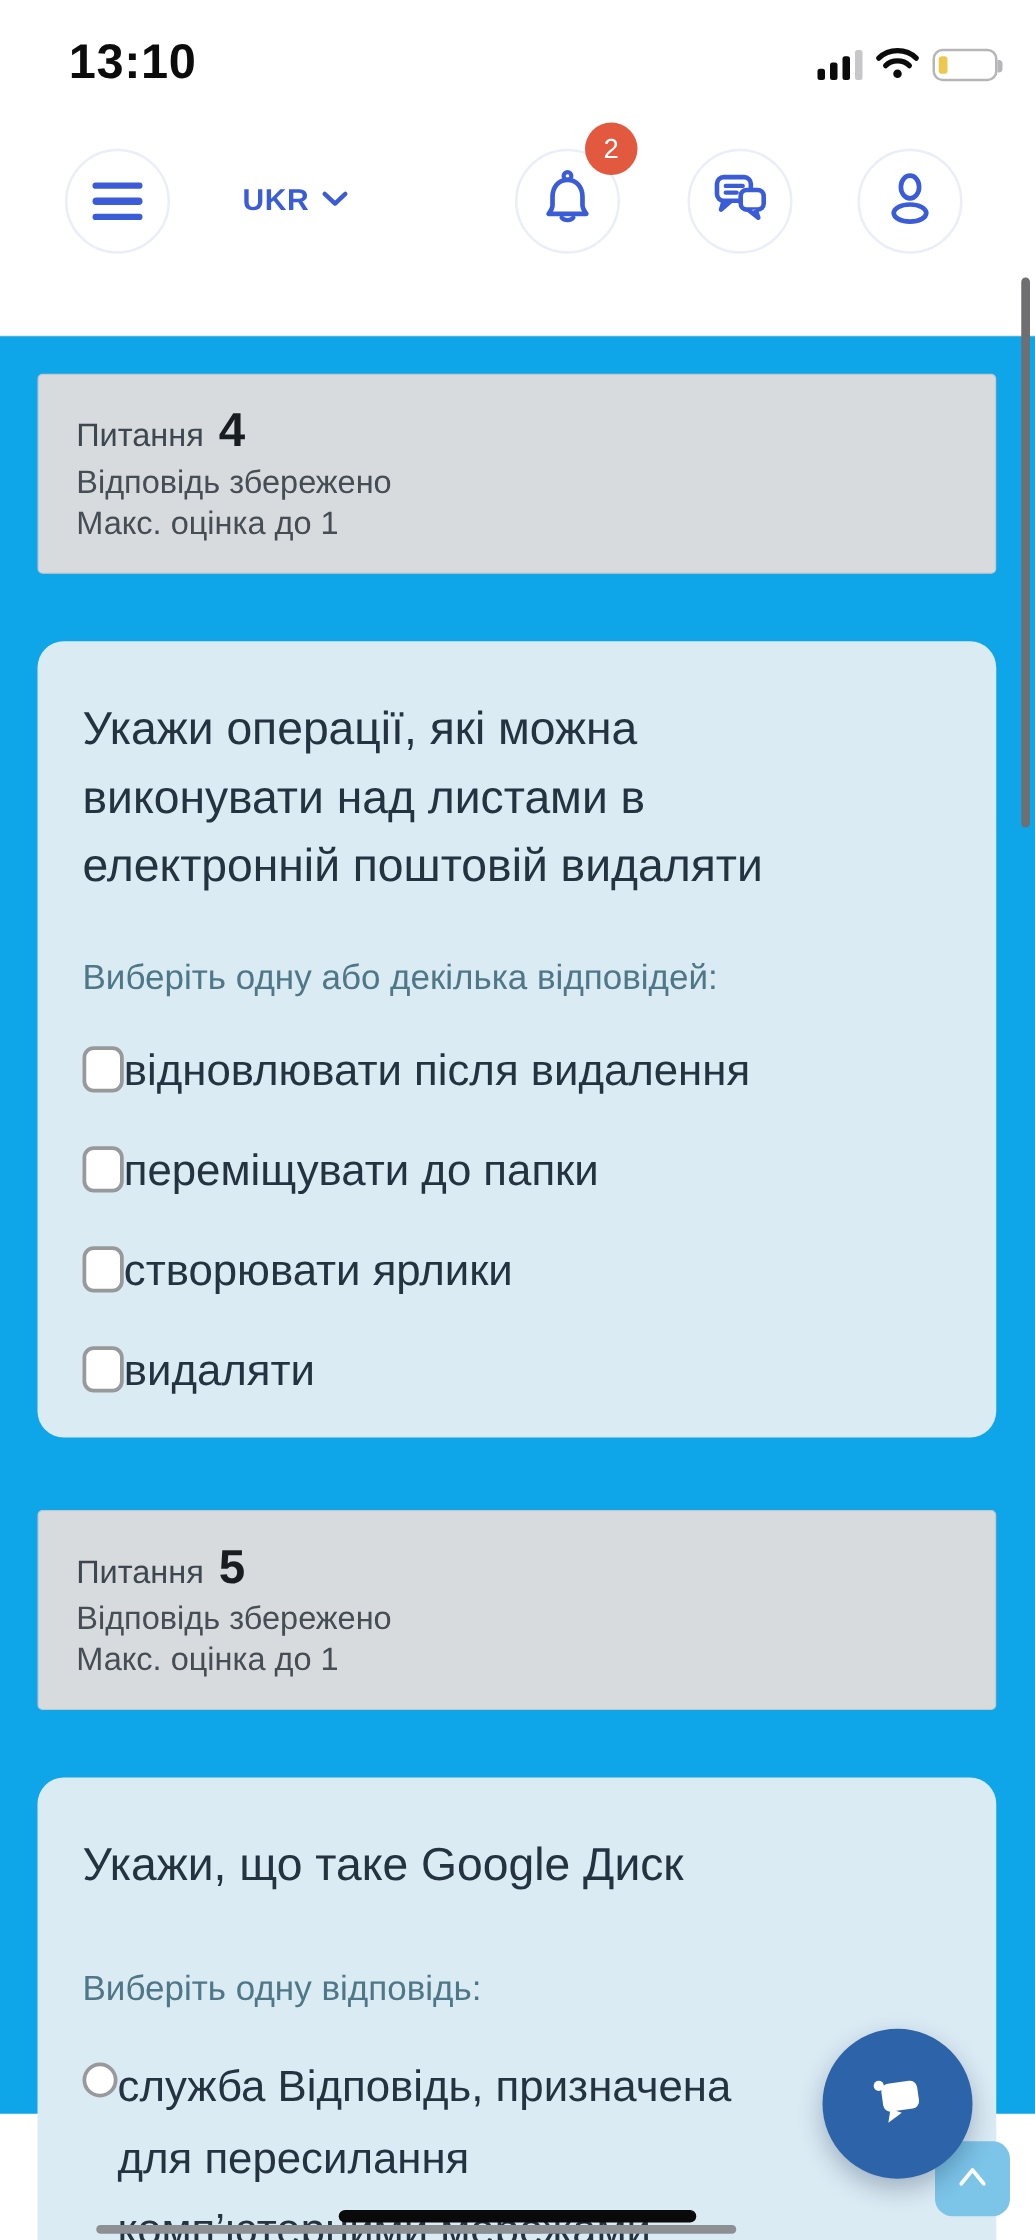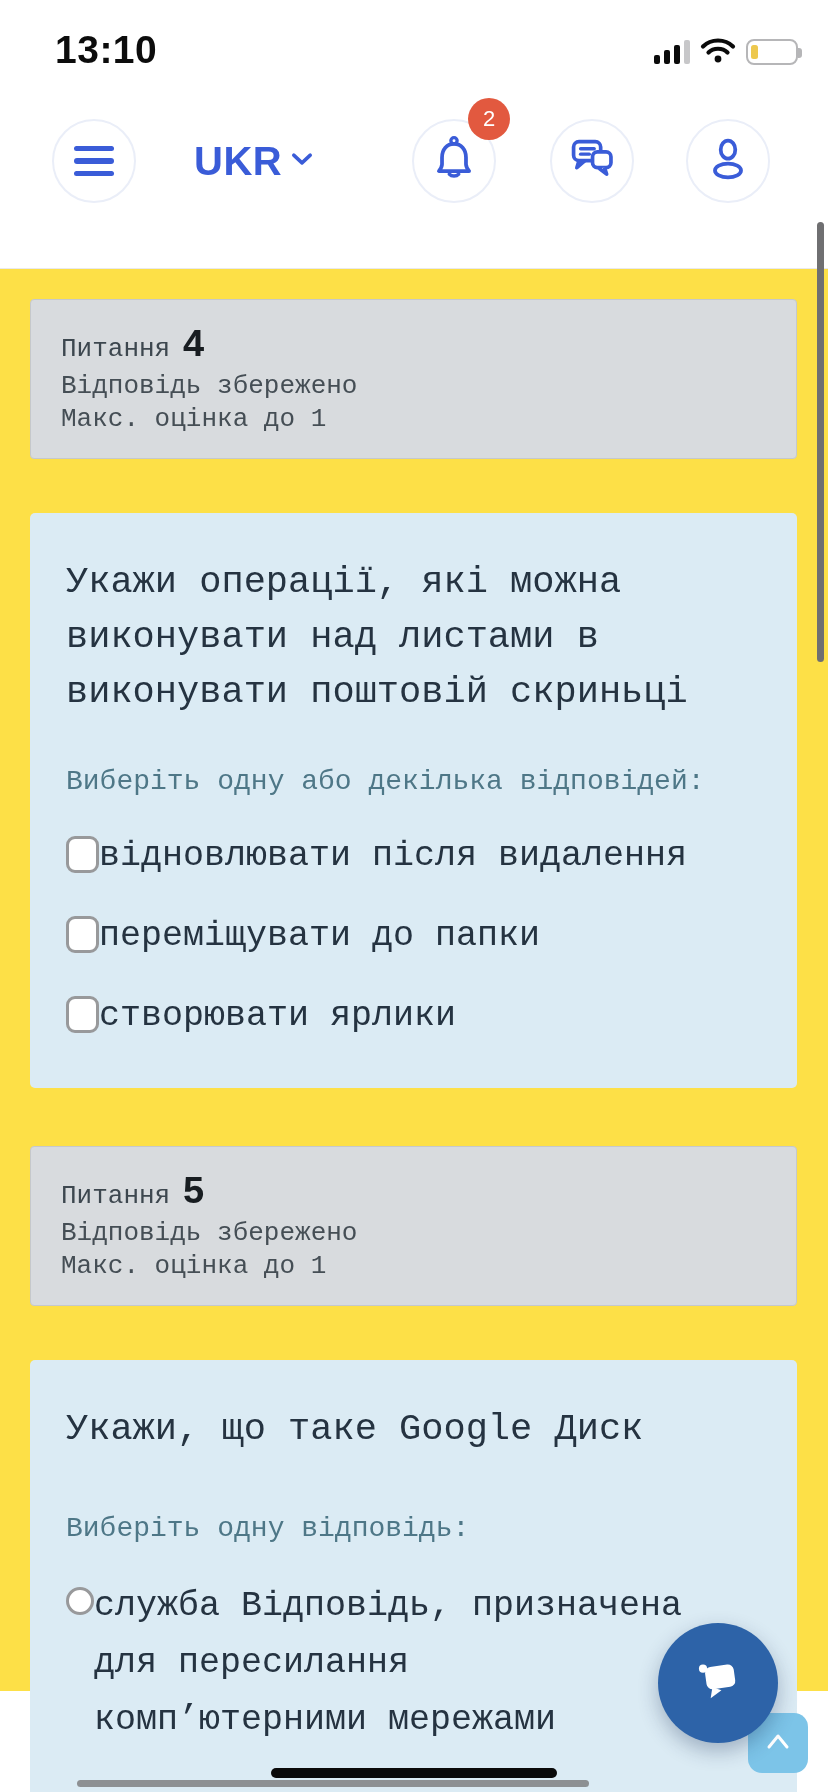--- a/index.html
+++ b/index.html
@@ -35,47 +35,47 @@
     background:#ffffff; border:2px solid #eaeef8;
     display:flex; align-items:center; justify-content:center; color:#3a5cd8;
   }
   .btn-menu { left:52px; }
   .btn-bell { left:412px; }
   .btn-chat { left:550px; }
   .btn-profile { left:686px; }
   .hamburger { display:flex; flex-direction:column; gap:7px; }
   .hamburger i { display:block; width:40px; height:5.5px; border-radius:3px; background:#3a5cd8; }
   .lang { position:absolute; left:194px; top:29px; height:84px; display:flex; align-items:center; gap:9px; cursor:pointer; }
-  .lang-label { font-size:40px; font-weight:700; color:#3a5cd8; letter-spacing:.5px; }
+  .lang-label { font-size:24px; font-weight:700; color:#3a5cd8; letter-spacing:.5px; }
   .badge {
     position:absolute; left:468px; top:8px; width:42px; height:42px; border-radius:50%;
     background:#e2593f; color:#fff; font-size:22px;
     display:flex; align-items:center; justify-content:center; z-index:3;
   }
 
   
   .content {
     position:absolute; top:268px; left:0; right:0; height:1423px;
-    background:#fde047; border-top:1px solid #e9e9ec;font-family:Liberation Mono, monospace;
+    background:#0ea5e9; border-top:1px solid #e9e9ec;
   }
   .q-info {
     width:767px; margin-left:30px; height:160px;
     background:#d8dbde; border:1px solid #c5c8cb; border-radius:4px;
     padding:24px 30px; display:flex; flex-direction:column; justify-content:space-between;
   }
   .q-info .row1 { font-size:26px; color:#3d474f; display:flex; align-items:baseline; gap:12px; }
   .q-info .row1 b { font-size:38px; font-weight:700; color:#181d21; }
   .q-info .meta { font-size:26px; color:#454e55; }
   .mt30 { margin-top:30px; }
   .mt58 { margin-top:58px; }
   .mt50 { margin-top:50px; }
 
   .q-card {
     width:767px; margin-left:30px; margin-top:54px;
-    background:#dbebf4; border-radius:5px; padding:42px 40px 47px 36px;
+    background:#dbebf4; border-radius:21px; padding:42px 40px 28px 36px;
   }
   .q-text { font-size:37px; line-height:55px; color:#253341; }
   .q-prompt { margin-top:46px; font-size:28px; color:#4e7787; }
   .opt-row { display:flex; align-items:flex-start; margin-top:22px; min-height:48px; padding-top:8px; }
   .opt-row.first { margin-top:26px; }
   .checkbox {
     flex:0 0 auto; width:33px; height:37px; margin-top:5px;
     background:#fff; border:3px solid #98999b; border-radius:9px;
   }
   .radio {
@@ -189,35 +189,39 @@
         <b>4</b>
       </div>
       <div class="meta">Відповідь збережено</div>
       <div class="meta">Макс. оцінка до 1</div>
     </div>
 
     <div class="q-card">
       <div class="q-text">
         <div>Укажи операції, які можна</div>
         <div>виконувати над листами в</div>
-        <div>виконувати поштовій скриньці</div>
+        <div>електронній поштовій видаляти</div>
       </div>
       <div class="q-prompt">Виберіть одну або декілька відповідей:</div>
 
       <div class="opt-row first">
         <span class="checkbox" role="checkbox" aria-checked="false"></span>
         <span class="opt-label">відновлювати після видалення</span>
       </div>
       <div class="opt-row">
         <span class="checkbox" role="checkbox" aria-checked="false"></span>
         <span class="opt-label">переміщувати до папки</span>
       </div>
       <div class="opt-row">
         <span class="checkbox" role="checkbox" aria-checked="false"></span>
         <span class="opt-label">створювати ярлики</span>
+      </div>
+      <div class="opt-row">
+        <span class="checkbox" role="checkbox" aria-checked="false"></span>
+        <span class="opt-label">видаляти</span>
       </div>
     </div>
 
     <div class="q-info mt58">
       <div class="row1">
         <span>Питання</span>
         <b>5</b>
       </div>
       <div class="meta">Відповідь збережено</div>
       <div class="meta">Макс. оцінка до 1</div>

